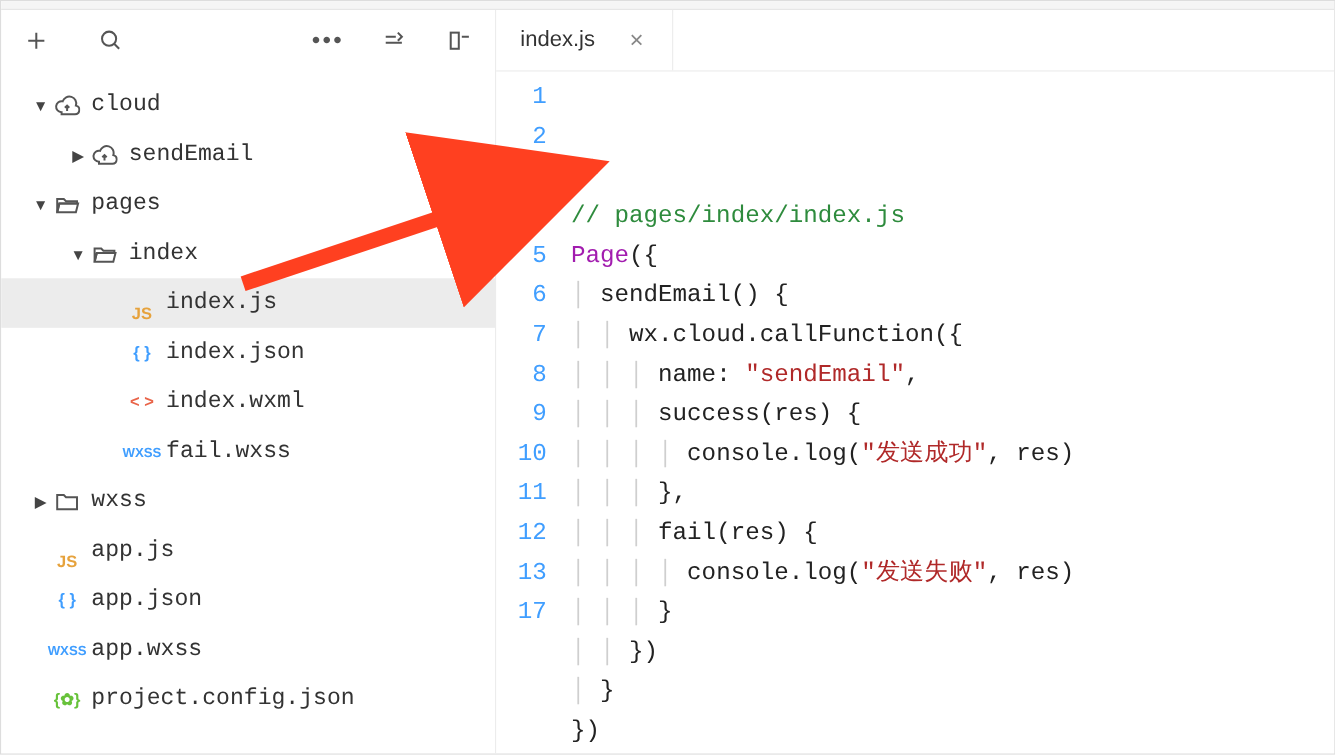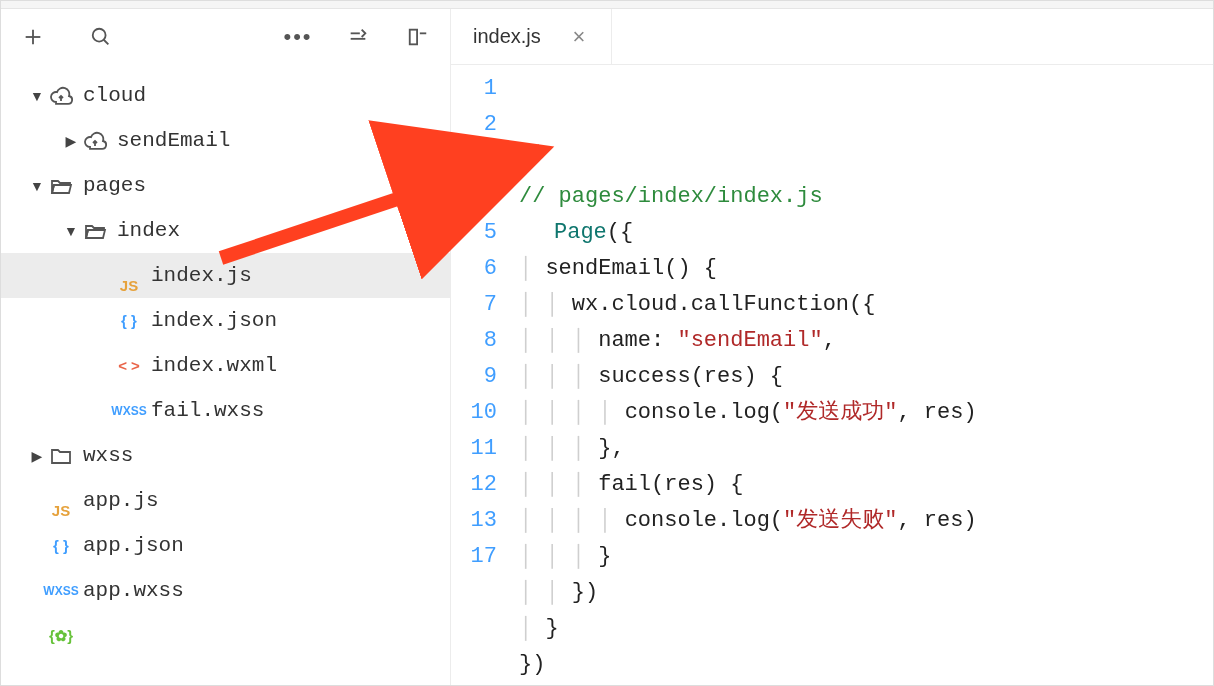--- a/index.html
+++ b/index.html
@@ -76,21 +76,21 @@
   .tab {
     display:flex; align-items:center; padding: 0 22px; font-size:20px;
     color:#333; border-right:1px solid #ececec; cursor:pointer; gap:28px;
   }
   .tab .close { width:20px; height:20px; display:flex; align-items:center; justify-content:center; color:#888; font-size:22px; }
   .code-area { display:flex; flex:1; font-family: Menlo, Monaco, "Courier New", monospace; font-size:22px; line-height:36px; }
   .gutter { width:60px; text-align:right; padding: 6px 14px 0 0; color:#409eff; user-select:none;}
   .gutter div { height:36px; }
   .code { padding:6px 0 0 8px; white-space:pre; color:#222; position:relative; }
   .tok-comment { color:#2e8b3d; }
-  .tok-call { color:#0f766e;margin-left:35px; }
+  .tok-call { color:#a21caf; }
   .tok-string { color:#b02929; }
   .indent-guide { color:#cfcfcf; }
 
   
   .arrow-svg {
     position:absolute;
     left:-310px;
     top:38px;
     pointer-events:none;
   }
@@ -230,20 +230,21 @@
           <span class="file-icon">
             <span class="wxss-color">WXSS</span>
           </span>
           <span class="file-label">app.wxss</span>
         </div>
         <div class="tree-row" style="padding-left: 28px;">
           <span class="chev"></span>
           <span class="file-icon">
             <span class="proj-color">{✿}</span>
           </span>
+          <span class="file-label">project.config.json</span>
         </div>
       </div>
   </aside>
 
   <section class="editor">
     <div class="tabs">
       <div class="tab">
         <span>index.js</span>
         <span class="close">×</span>
       </div>

